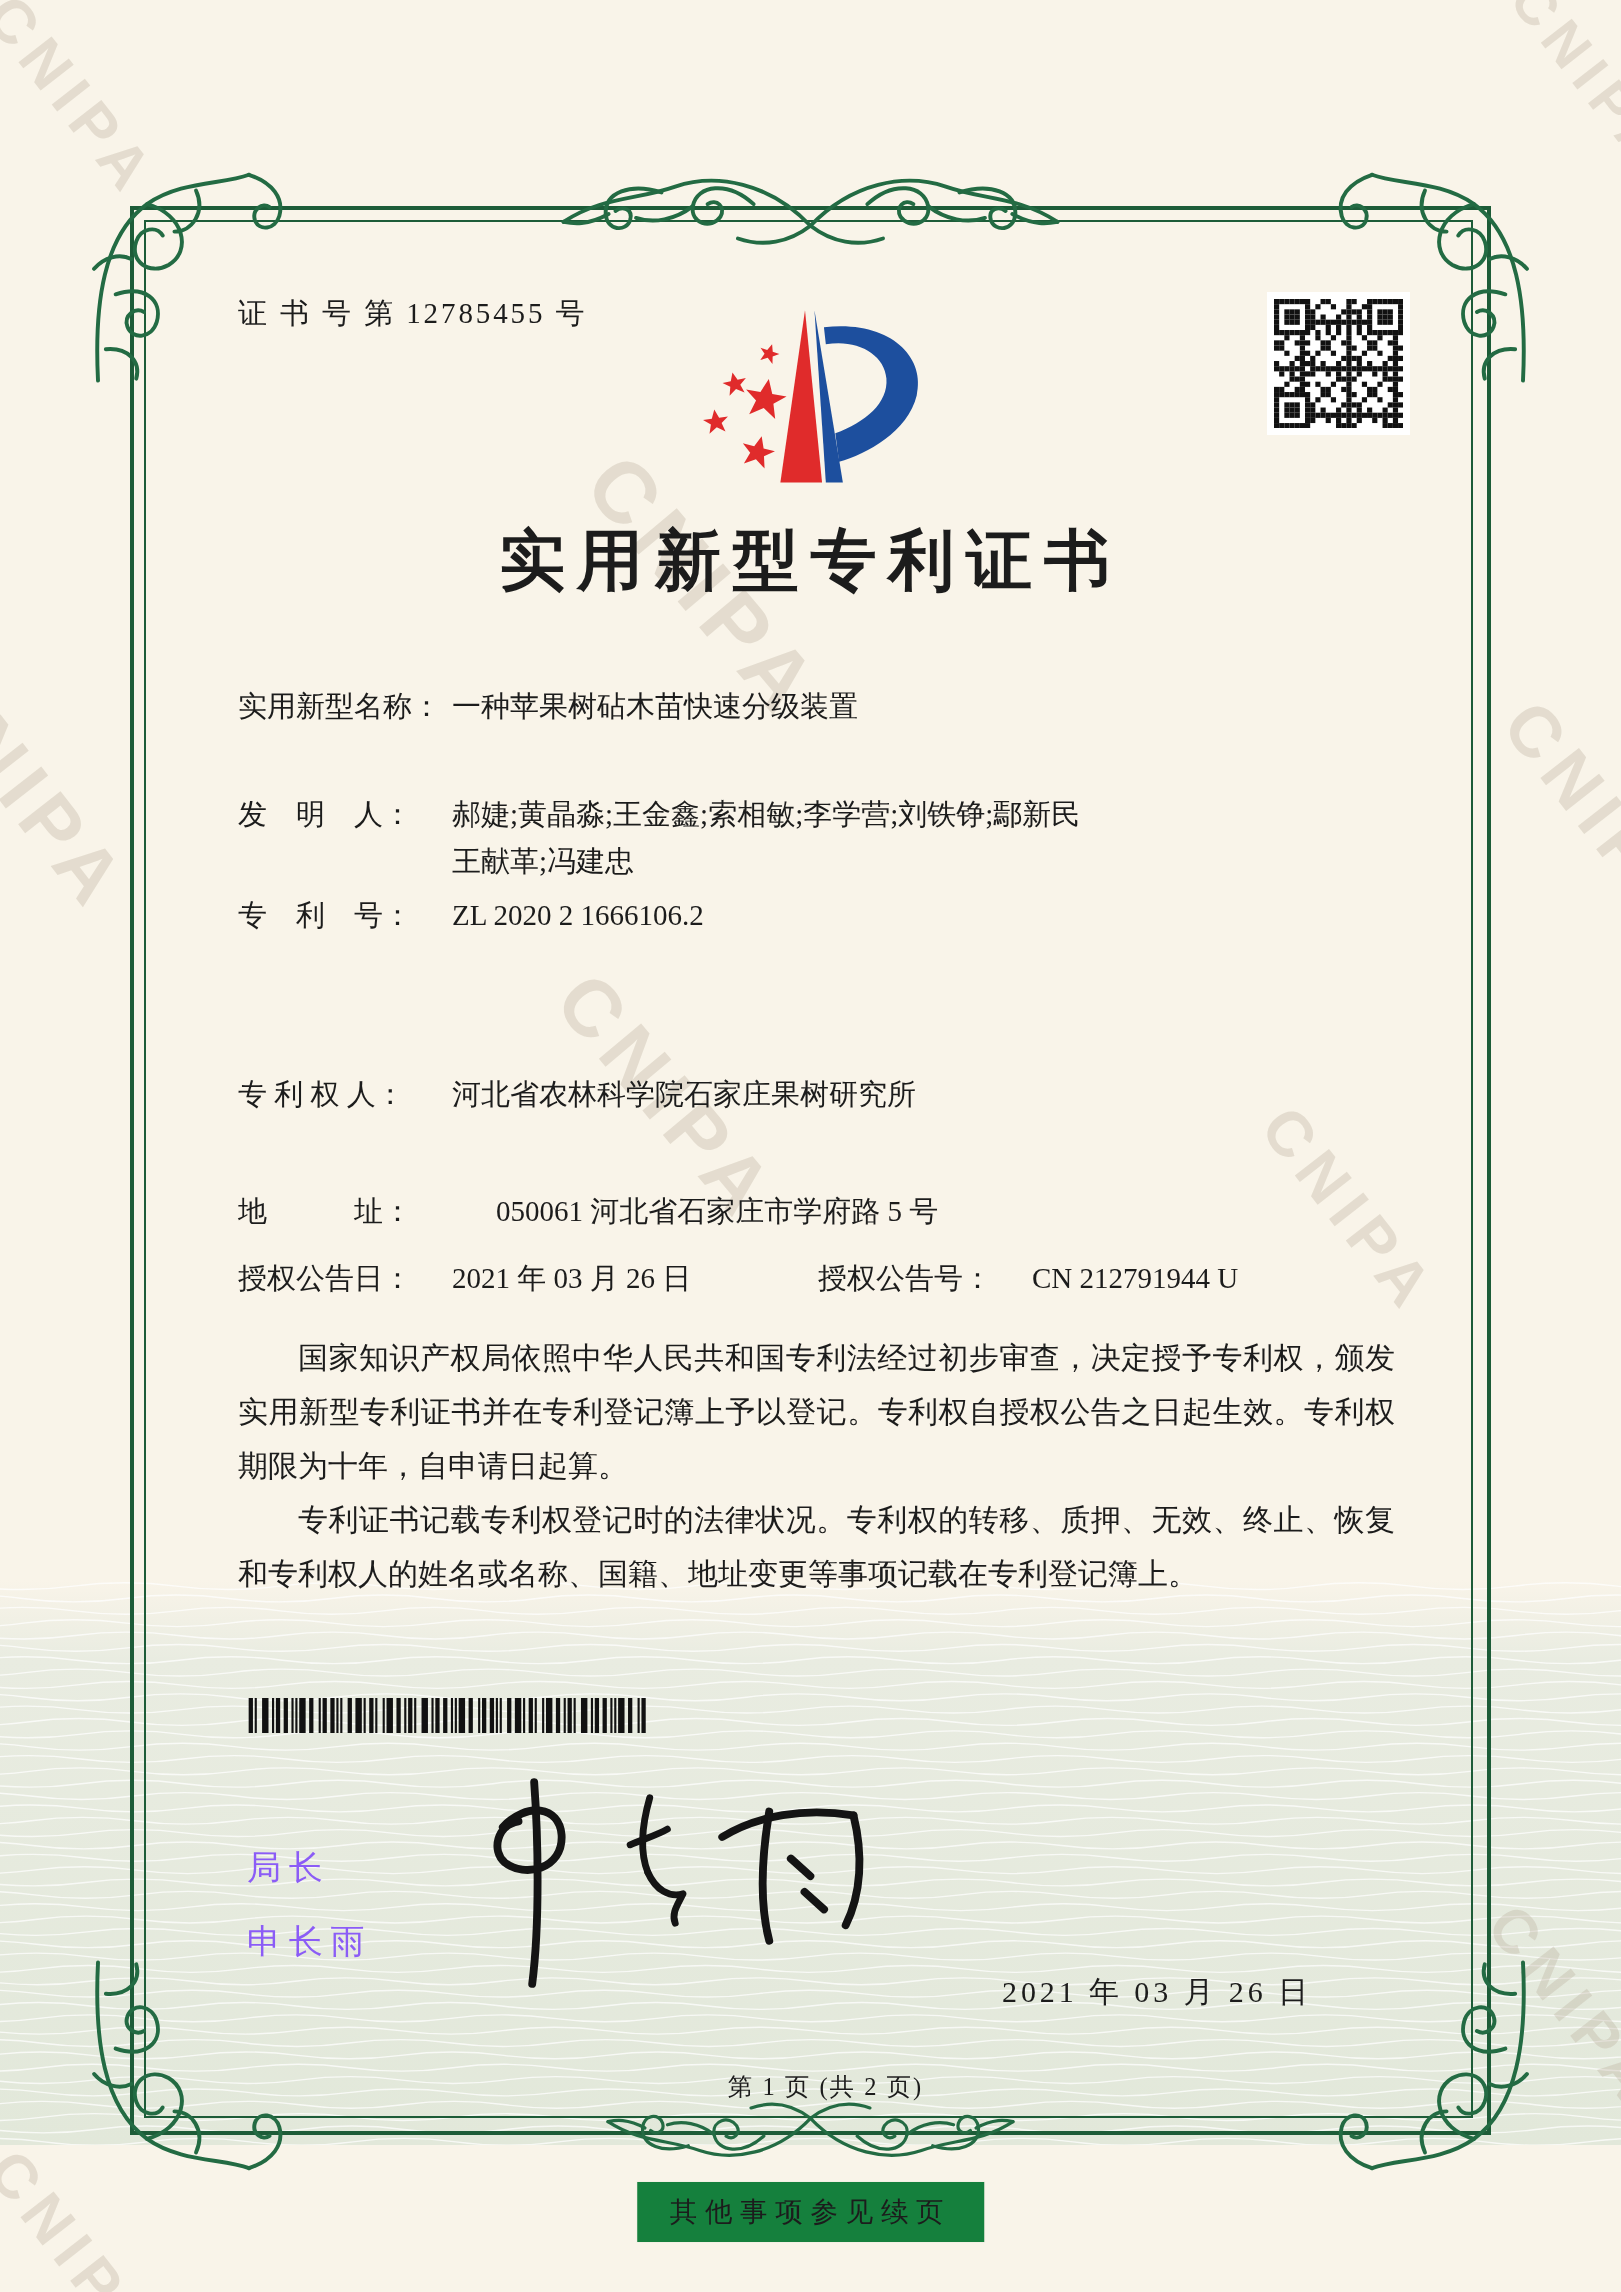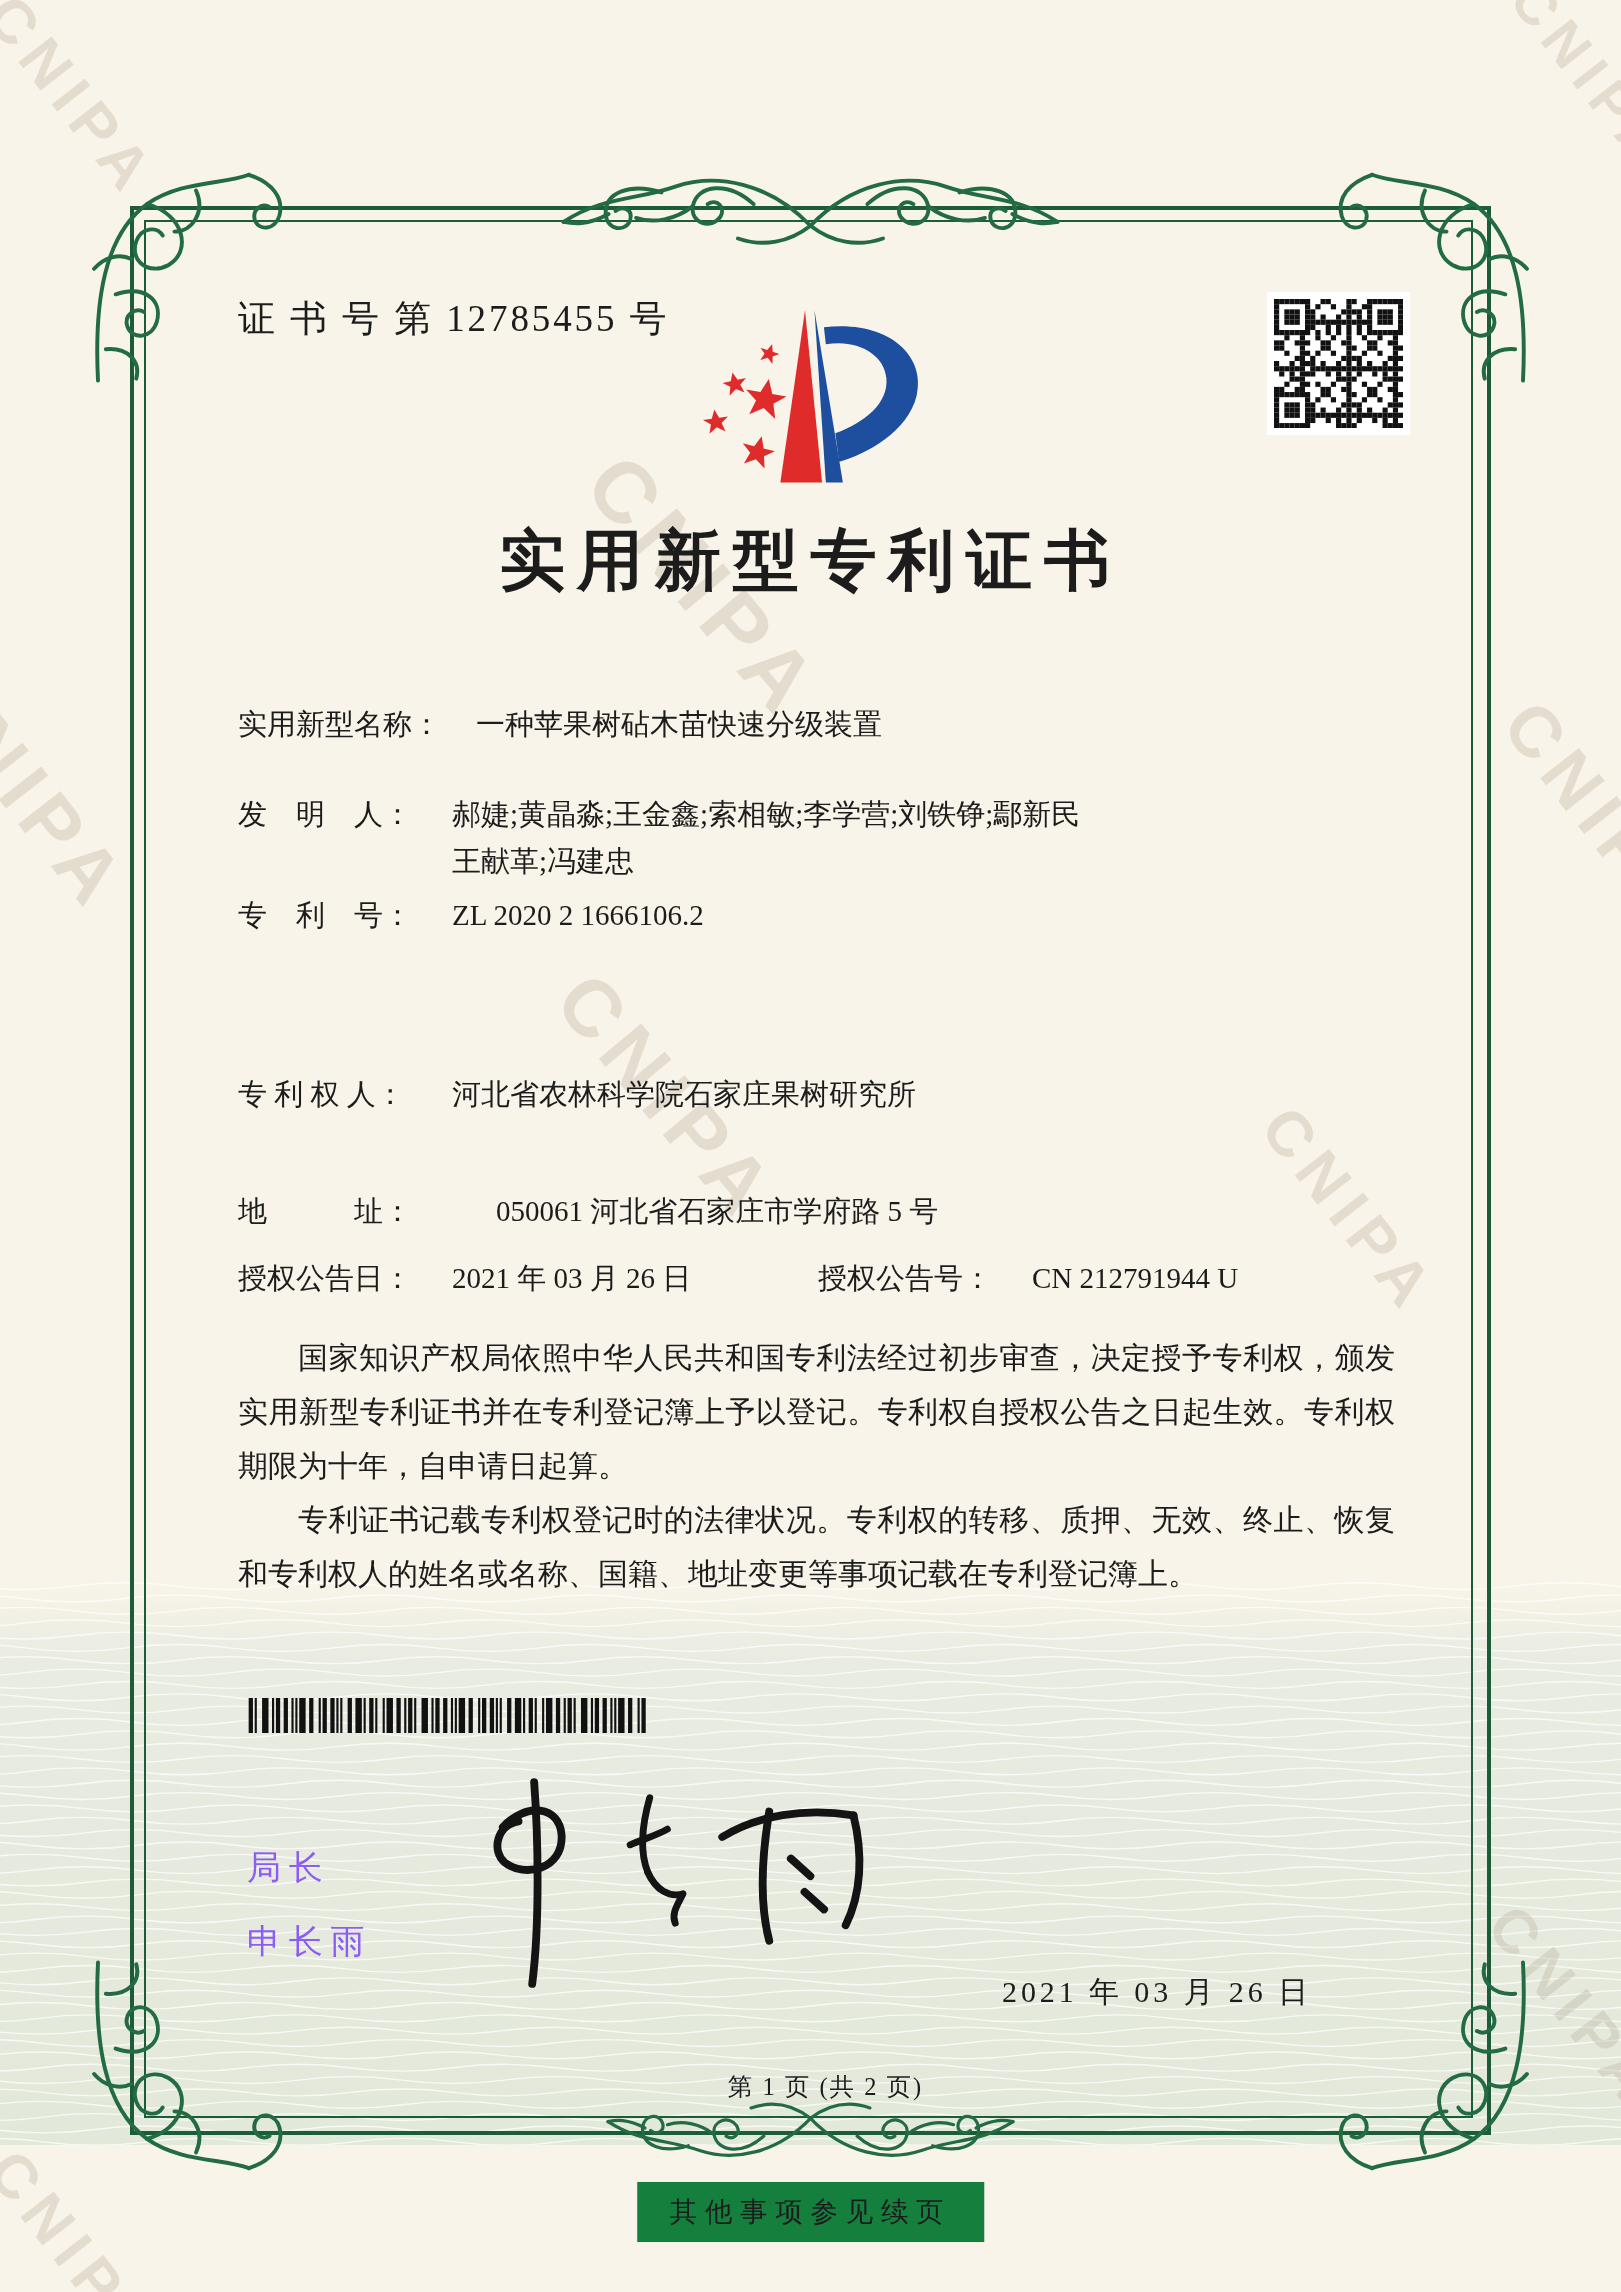--- a/index.html
+++ b/index.html
@@ -37,37 +37,37 @@
   
   .band{
     position:absolute;left:0;top:1580px;width:1621px;height:565px;
     background:linear-gradient(180deg,rgba(233,236,226,0) 0%,#e9ece1 14%,#e2e8da 100%);
     z-index:0;
   }
   .band svg{position:absolute;left:0;top:0;}
   
   .cert-no{
     position:absolute;left:238px;top:294px;
-    font-size:37px;letter-spacing:2.9px;z-index:4;
+    font-size:29px;letter-spacing:2.9px;z-index:4;
   }
   .logo{position:absolute;left:663px;top:271px;z-index:4;}
   .qr{position:absolute;left:1267px;top:292px;width:143px;height:143px;background:#fff;padding:6.9px;box-sizing:border-box;z-index:4;}
   .qr svg{display:block;width:100%;height:100%;}
   .title{
     position:absolute;left:0;width:100%;top:516px;
     text-align:center;font-size:66px;font-weight:bold;letter-spacing:11.8px;z-index:4;
   }
   
   .field{
     position:absolute;left:238px;width:1166px;display:flex;align-items:flex-start;
     font-size:29px;line-height:47px;z-index:4;
   }
   .field .lbl{flex:none;width:214px;}
   .field .val{flex:1;}
-  .f-name{top:701px;gap:24px;}
+  .f-name{top:683px;}
   .f-inv{top:791px;}
   .f-pno{top:892px;}
   .f-fdate{top:980px;}
   .f-owner{top:1071px;}
   .f-addr{top:1188px;gap:44px;}
   .f-grant{top:1255px;}
   .grant-pair1{flex:none;width:580px;display:flex;}
   .grant-pair1 .lbl{width:214px;flex:none;}
   .grant-pair2{flex:1;display:flex;}
   .grant-pair2 .lbl{width:214px;flex:none;}

